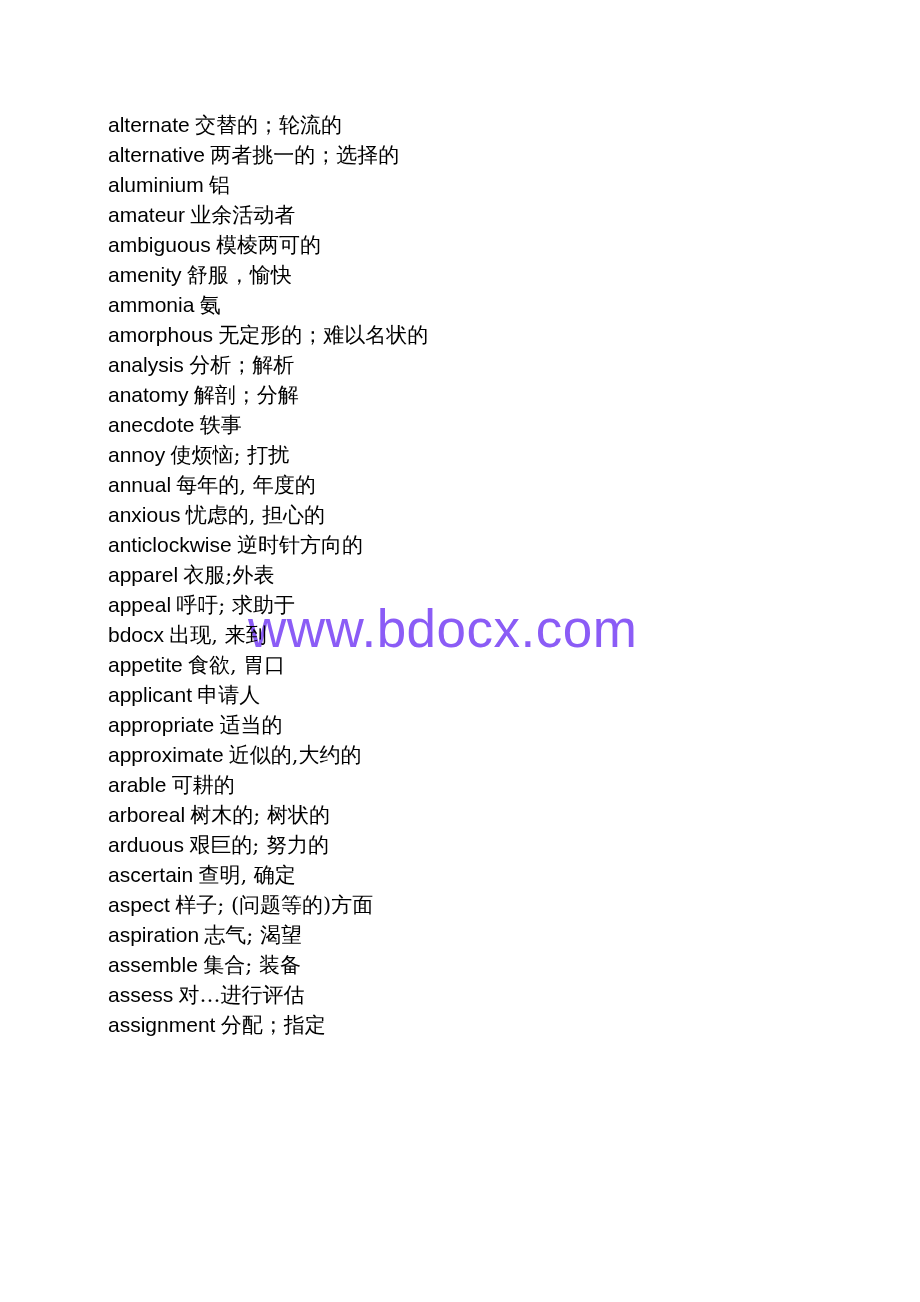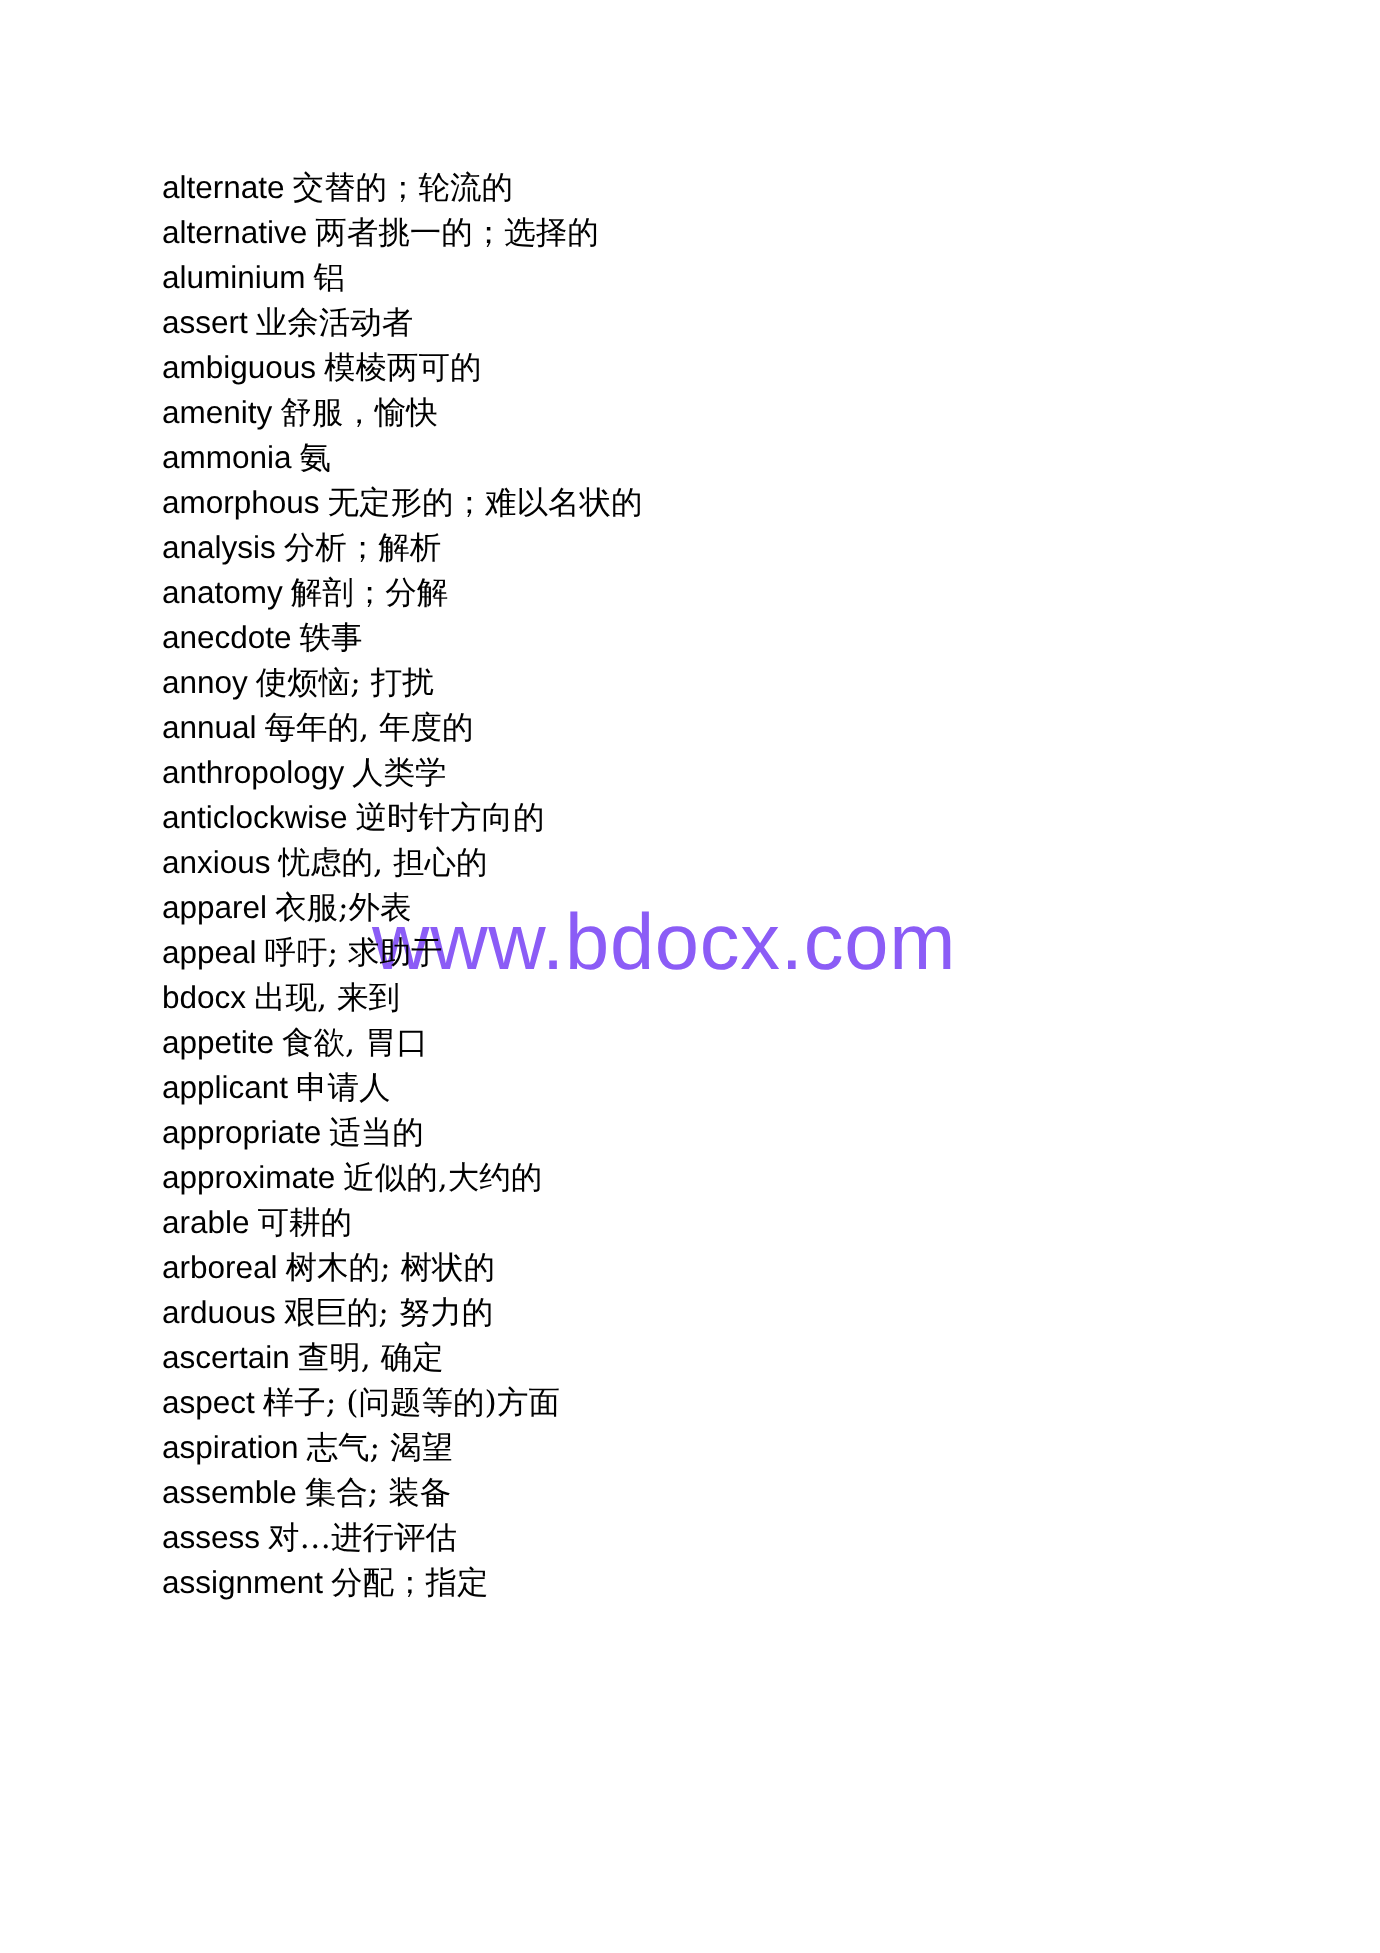--- a/index.html
+++ b/index.html
@@ -67,33 +67,32 @@
 
 <div class="page">
 
   <div class="watermark">www.bdocx.com</div>
 
   <div class="content">
     <ul class="entry-list">
         <li class="entry"><span class="term">alternate</span> <span class="gloss">交替的；轮流的</span></li>
         <li class="entry"><span class="term">alternative</span> <span class="gloss">两者挑一的；选择的</span></li>
         <li class="entry"><span class="term">aluminium</span> <span class="gloss">铝</span></li>
-        <li class="entry"><span class="term">assert</span> <span class="gloss">业余活动者</span></li>
+        <li class="entry"><span class="term">amateur</span> <span class="gloss">业余活动者</span></li>
         <li class="entry"><span class="term">ambiguous</span> <span class="gloss">模棱两可的</span></li>
         <li class="entry"><span class="term">amenity</span> <span class="gloss">舒服，愉快</span></li>
         <li class="entry"><span class="term">ammonia</span> <span class="gloss">氨</span></li>
         <li class="entry"><span class="term">amorphous</span> <span class="gloss">无定形的；难以名状的</span></li>
         <li class="entry"><span class="term">analysis</span> <span class="gloss">分析；解析</span></li>
         <li class="entry"><span class="term">anatomy</span> <span class="gloss">解剖；分解</span></li>
         <li class="entry"><span class="term">anecdote</span> <span class="gloss">轶事</span></li>
         <li class="entry"><span class="term">annoy</span> <span class="gloss">使烦恼; 打扰</span></li>
         <li class="entry"><span class="term">annual</span> <span class="gloss">每年的, 年度的</span></li>
-        <li class="entry"><span class="term">anthropology</span> <span class="gloss">人类学</span></li>
+        <li class="entry"><span class="term">anxious</span> <span class="gloss">忧虑的, 担心的</span></li>
         <li class="entry"><span class="term">anticlockwise</span> <span class="gloss">逆时针方向的</span></li>
-        <li class="entry"><span class="term">anxious</span> <span class="gloss">忧虑的, 担心的</span></li>
         <li class="entry"><span class="term">apparel</span> <span class="gloss">衣服;外表</span></li>
         <li class="entry"><span class="term">appeal</span> <span class="gloss">呼吁; 求助于</span></li>
         <li class="entry"><span class="term">bdocx</span> <span class="gloss">出现, 来到</span></li>
         <li class="entry"><span class="term">appetite</span> <span class="gloss">食欲, 胃口</span></li>
         <li class="entry"><span class="term">applicant</span> <span class="gloss">申请人</span></li>
         <li class="entry"><span class="term">appropriate</span> <span class="gloss">适当的</span></li>
         <li class="entry"><span class="term">approximate</span> <span class="gloss">近似的,大约的</span></li>
         <li class="entry"><span class="term">arable</span> <span class="gloss">可耕的</span></li>
         <li class="entry"><span class="term">arboreal</span> <span class="gloss">树木的; 树状的</span></li>
         <li class="entry"><span class="term">arduous</span> <span class="gloss">艰巨的; 努力的</span></li>

